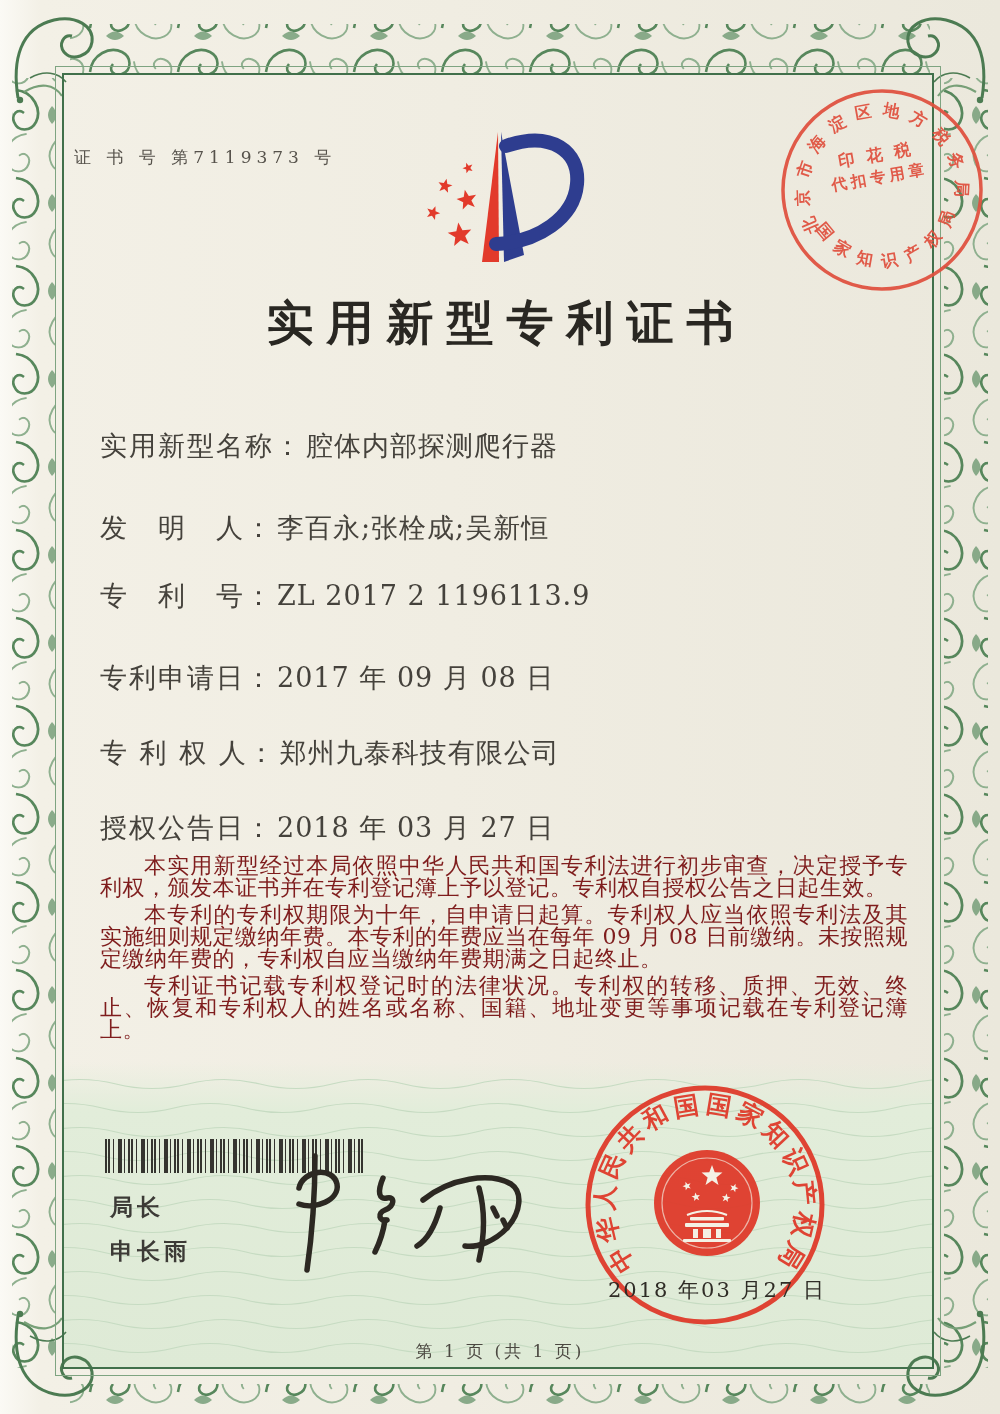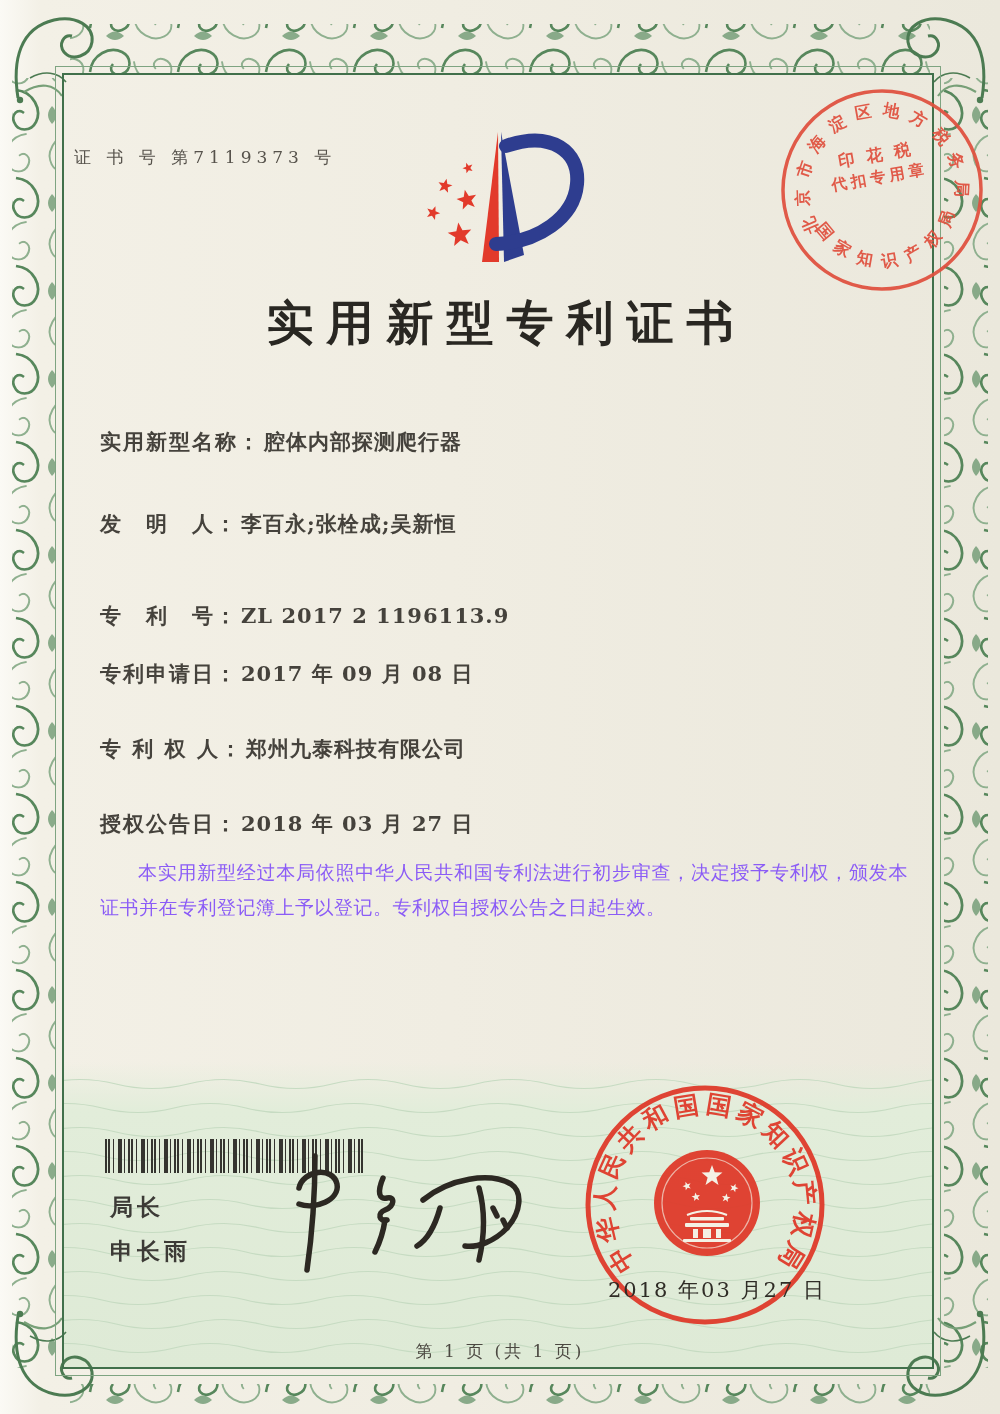--- a/index.html
+++ b/index.html
@@ -18,26 +18,26 @@
 
   .guilloche{position:absolute;left:64px;top:1062px;width:868px;height:305px;z-index:1;
     background:linear-gradient(180deg,rgba(226,237,221,0) 0%,#e2edda 16%,#deead6 100%);}
 
   .cert-no{position:absolute;left:74px;top:146px;font-size:17px;color:#56524b;
     letter-spacing:5px;z-index:4;}
 
   .title{position:absolute;left:0;right:0;top:292px;text-align:center;font-size:47px;
     font-weight:700;color:#292722;letter-spacing:13px;text-indent:13px;z-index:4;}
 
-  .field{position:absolute;left:100px;font-size:21px;color:#45423c;z-index:4;white-space:nowrap;font-weight:bold;}
+  .field{position:absolute;left:100px;font-size:27px;color:#45423c;z-index:4;white-space:nowrap;}
   .field .lab{letter-spacing:2px;}
   .field .val{letter-spacing:1px;margin-left:3px;}
 
-  .paras{position:absolute;left:100px;width:808px;top:855px;font-size:19px;line-height:35px;
-    color:#8b5cf6;text-align:justify;z-index:4;}
+  .paras{position:absolute;left:100px;width:808px;top:855px;font-size:22px;line-height:22px;
+    color:#7f1d1d;text-align:justify;z-index:4;}
   .paras p{margin:0 0 5px 0;text-indent:2em;letter-spacing:0.5px;}
 
   .barcode{position:absolute;left:105px;top:1139px;width:258px;height:34px;z-index:4;
     background:repeating-linear-gradient(90deg,
       #35342f 0 2px,transparent 2px 3px,#35342f 3px 5px,transparent 5px 8px,
       #35342f 8px 9px,transparent 9px 13px,#35342f 13px 17px,transparent 17px 19px,
       #35342f 19px 20px,transparent 20px 23px);}
 
   .director-label{position:absolute;left:110px;top:1192px;font-family:"DejaVu Sans",sans-serif;
     font-weight:600;font-size:23px;color:#3c3a36;letter-spacing:4px;z-index:5;}
@@ -137,35 +137,37 @@
 </svg>
 
 <div class="title">实用新型专利证书</div>
 
 <div class="field" style="top:428px">
   <span class="lab">实用新型名称：</span><span class="val">腔体内部探测爬行器</span>
 </div>
 <div class="field" style="top:510px">
   <span class="lab">发　明　人：</span><span class="val">李百永;张栓成;吴新恒</span>
 </div>
-<div class="field" style="top:602px">
+<div class="field" style="top:578px">
   <span class="lab">专　利　号：</span><span class="val">ZL 2017 2 1196113.9</span>
 </div>
 <div class="field" style="top:660px">
   <span class="lab">专利申请日：</span><span class="val">2017 年 09 月 08 日</span>
 </div>
 <div class="field" style="top:735px">
   <span class="lab">专 利 权 人：</span><span class="val">郑州九泰科技有限公司</span>
 </div>
 <div class="field" style="top:810px">
   <span class="lab">授权公告日：</span><span class="val">2018 年 03 月 27 日</span>
 </div>
 
 <div class="paras">
   <p>本实用新型经过本局依照中华人民共和国专利法进行初步审查，决定授予专利权，颁发本证书并在专利登记簿上予以登记。专利权自授权公告之日起生效。</p>
+  <p>本专利的专利权期限为十年，自申请日起算。专利权人应当依照专利法及其实施细则规定缴纳年费。本专利的年费应当在每年 09 月 08 日前缴纳。未按照规定缴纳年费的，专利权自应当缴纳年费期满之日起终止。</p>
+  <p>专利证书记载专利权登记时的法律状况。专利权的转移、质押、无效、终止、恢复和专利权人的姓名或名称、国籍、地址变更等事项记载在专利登记簿上。</p>
 </div>
 
 <div class="barcode"></div>
 
 <div class="director-label">局长</div>
 <div class="director-name">申长雨</div>
 
 <svg class="abs z5" style="left:255px;top:1148px;" width="280" height="130" viewBox="0 0 280 130">
   <g fill="none" stroke="#2c2822" stroke-width="5.5" stroke-linecap="round" stroke-linejoin="round">
     <path d="M44,40 C48,22 78,18 82,36 C85,52 60,62 44,56"></path>

